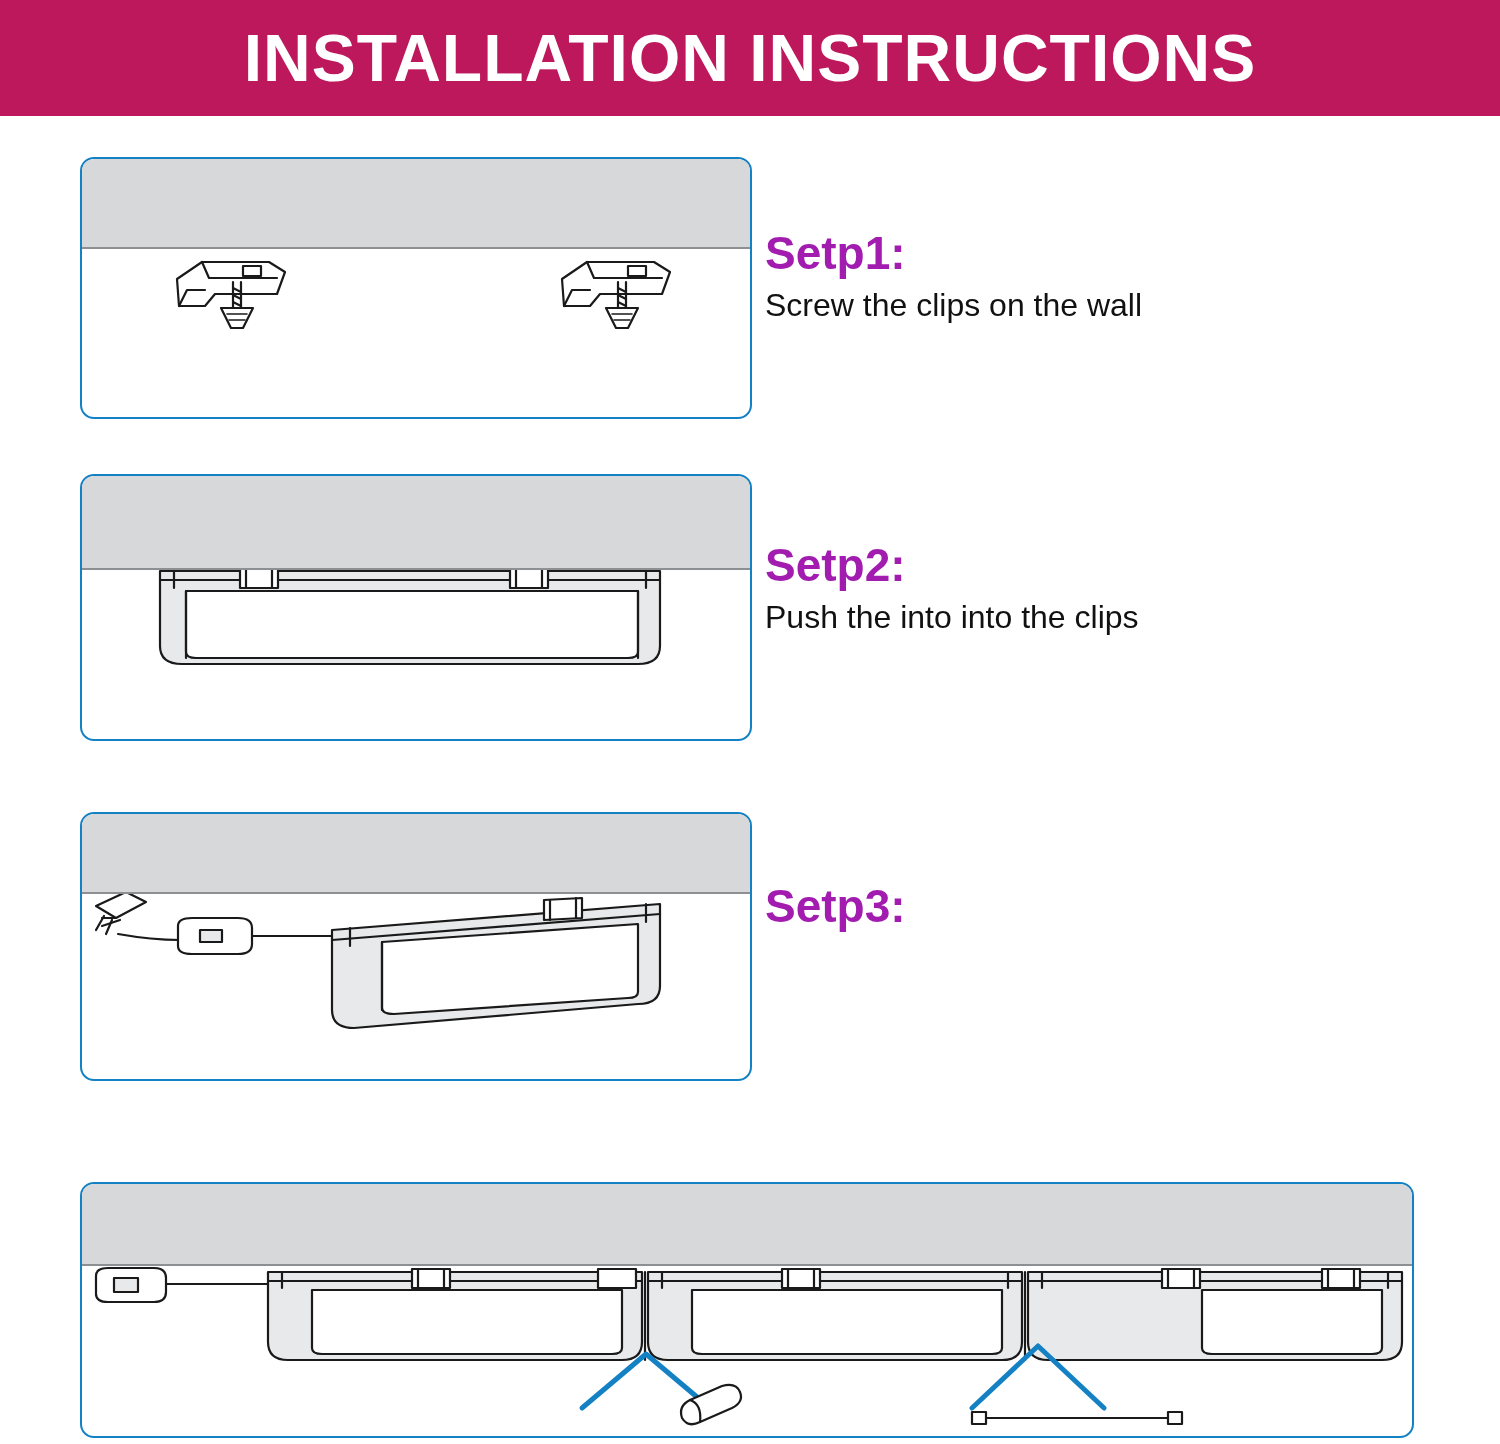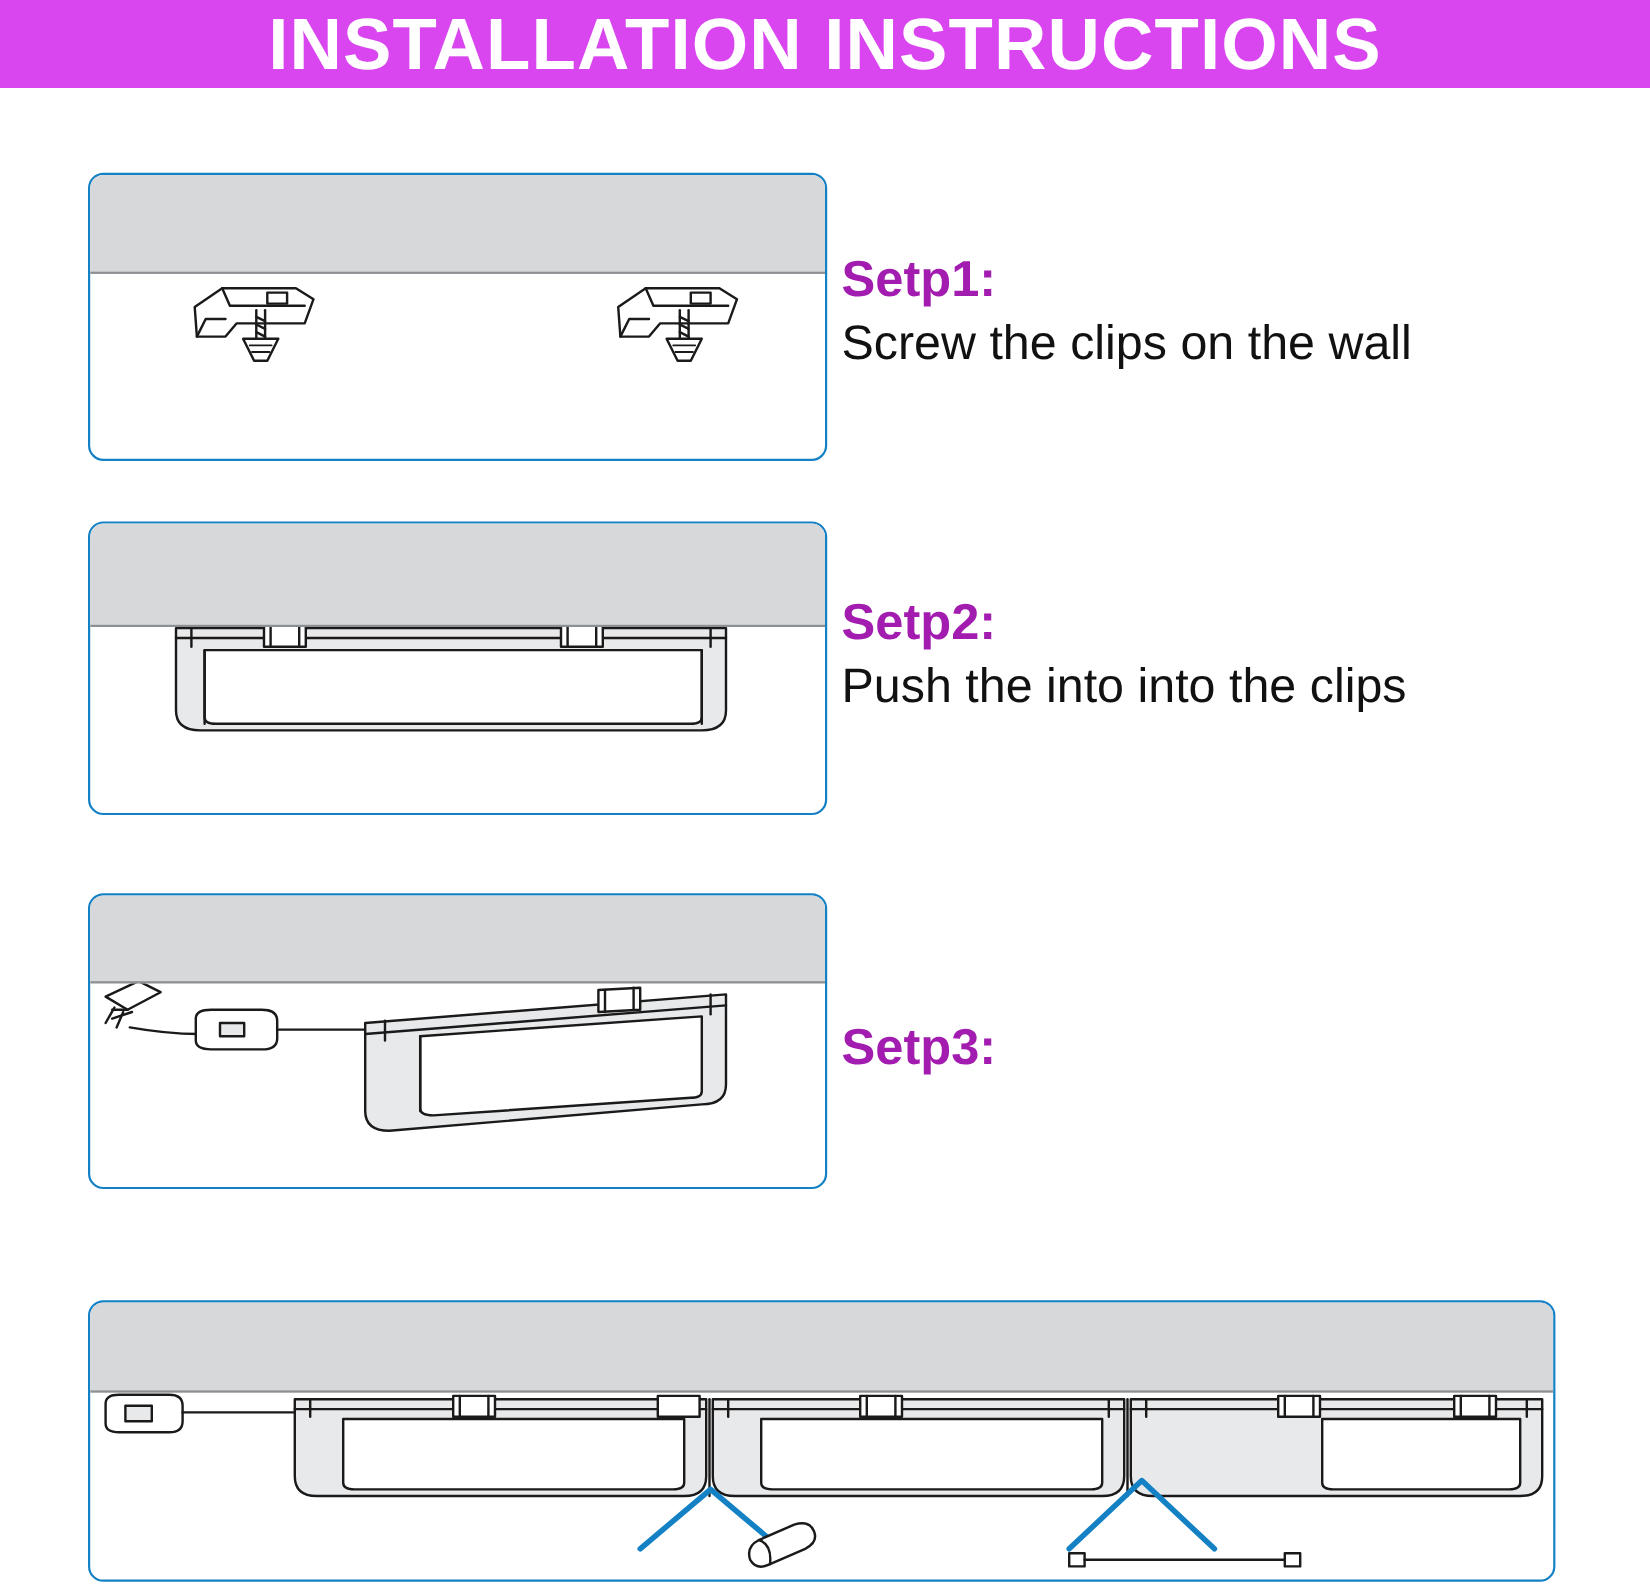--- a/index.html
+++ b/index.html
@@ -14,22 +14,22 @@
     font-family: "Liberation Sans", sans-serif;
     overflow: hidden;
   }
 
   
   .header-bar {
     position: absolute;
     left: 0;
     top: 0;
     width: 1500px;
-    height: 80px;
-    background: #d946ef;
+    height: 116px;
+    background: #be185d;
     display: flex;
     align-items: center;
     justify-content: center;
   }
   .header-title {
     color: #ffffff;
     font-size: 66px;
     font-weight: bold;
     letter-spacing: 1px;
     line-height: 1;
@@ -62,29 +62,29 @@
   .step-label {
     color: #a21caf;
     font-size: 46px;
     font-weight: bold;
     line-height: 1.1;
     margin: 0 0 8px 0;
     white-space: nowrap;
   }
   .step-desc {
     color: #111111;
-    font-size: 44px;
+    font-size: 32px;
     line-height: 1.15;
     margin: 0;
     white-space: nowrap;
   }
 
   .st1 { left: 765px; top: 228px; }
   .st2 { left: 765px; top: 540px; }
-  .st3 { left: 765px; top: 926px; }
+  .st3 { left: 765px; top: 881px; }
 
   svg { display: block; }
   .ln { fill: none; stroke: #1a1a1a; stroke-width: 2.2; stroke-linejoin: round; stroke-linecap: round; }
   .ln-thin { fill: none; stroke: #1a1a1a; stroke-width: 1.6; stroke-linejoin: round; stroke-linecap: round; }
   .fillw { fill: #ffffff; stroke: #1a1a1a; stroke-width: 2.2; stroke-linejoin: round; }
   .fillg { fill: #e8e9ea; stroke: #1a1a1a; stroke-width: 2.2; stroke-linejoin: round; }
   .arrow { fill: none; stroke: #1481c4; stroke-width: 5; stroke-linejoin: round; stroke-linecap: round; }
 </style>
 </head>
 <body>

